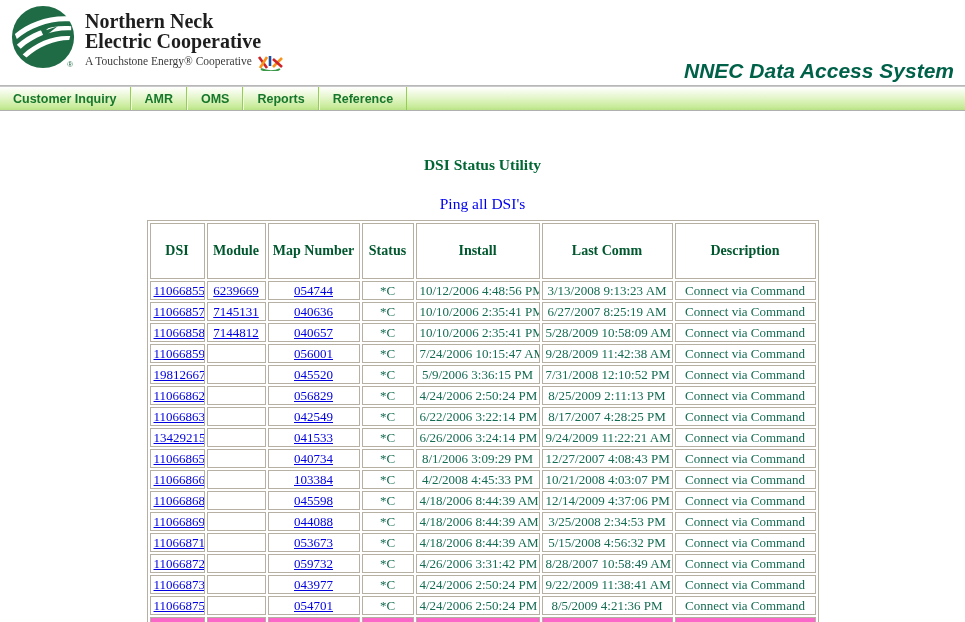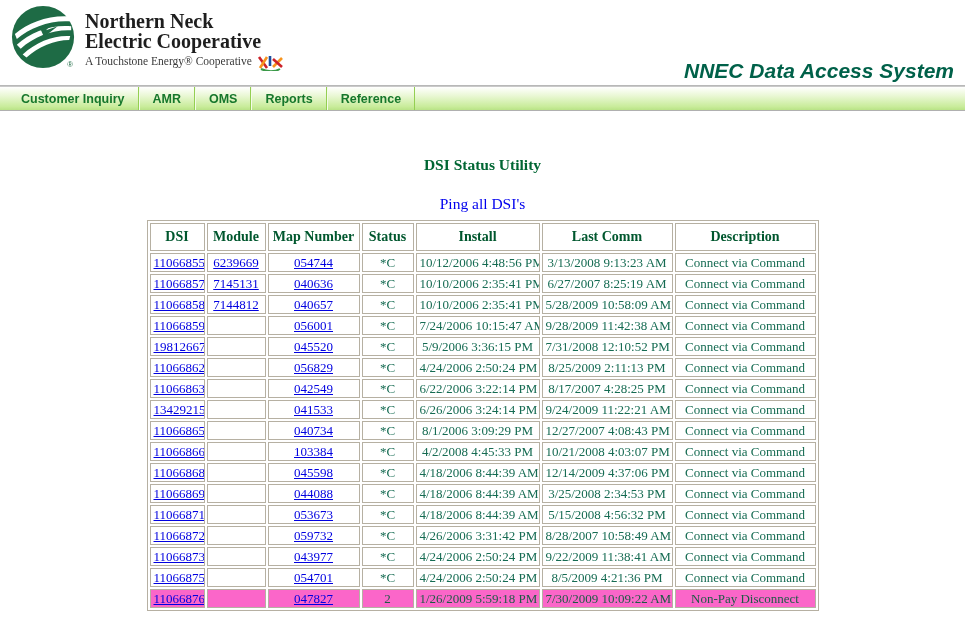--- a/index.html
+++ b/index.html
@@ -22,21 +22,20 @@
     font-family:"Liberation Sans",sans-serif;font-weight:bold;font-style:italic;
     font-size:21px;color:#006149;
   }
   .header-rule{position:absolute;bottom:0;left:0;width:100%;height:0;
     border-bottom:1px solid #b8b8b8;}
   
   .navbar{
     height:23px;display:flex;align-items:stretch;
     background:linear-gradient(to bottom,#ffffff 0%,#e8f7d2 40%,#c9ec9b 85%,#b9e386 100%);
     border-top:1px solid #c9c9c9;border-bottom:1px solid #b0b0b0;
-    padding-left:8px;
   }
   .nav-tab{
     display:flex;align-items:center;padding:0 13px;cursor:pointer;
     font-family:"Liberation Sans",sans-serif;font-weight:bold;font-size:12.5px;
     color:#16772b;border-right:1px solid #94cf52;border-left:1px solid #f4fbe9;
   }
   .nav-tab:first-child{border-left:none;}
   
   .main{ text-align:center; }
   .page-title{
@@ -53,21 +52,21 @@
     margin:7px auto 0;border-collapse:separate;border-spacing:2px;
     table-layout:fixed;width:654px;background:#ffffff;
     border:1px solid #b6b0a2;
   }
   table.dsi th, table.dsi td{
     border:1px solid #b6b0a2;overflow:hidden;white-space:nowrap;
     background:#ffffff;
   }
   table.dsi th{
     font-family:"Liberation Serif",serif;font-weight:bold;font-size:14px;
-    color:#00572e;padding:4px 3px;height:18px;text-align:center;
+    color:#00572e;padding:18px 3px;height:18px;text-align:center;
   }
   table.dsi td{
     font-family:"Liberation Serif",serif;font-size:13px;color:#156b52;
     padding:0 3px;height:17px;text-align:center;
   }
   table.dsi td.dsi-col{text-align:left;}
   table.dsi a{color:#0000e0;text-decoration:underline;cursor:pointer;}
   tr.hl td{color:#1d5b45;}
 </style>
 </head>

